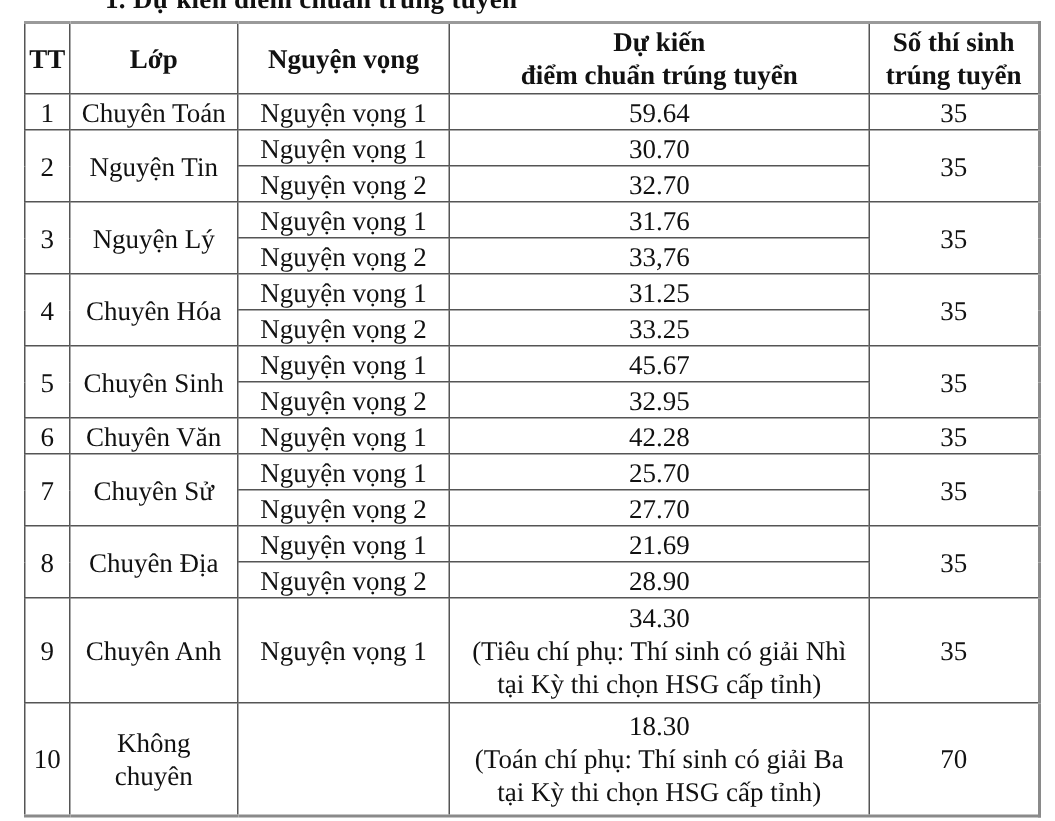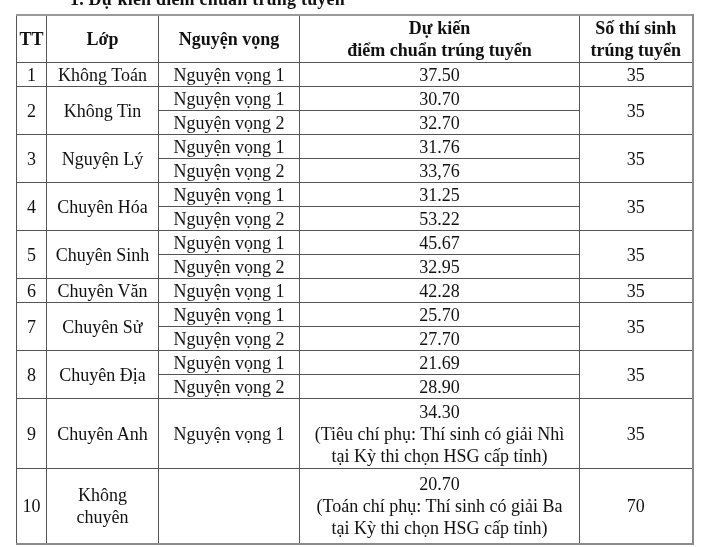--- a/index.html
+++ b/index.html
@@ -95,29 +95,29 @@
       <th class="multiline outer-right">
         <span>Số thí sinh</span>
         <span>trúng tuyển</span>
       </th>
     </tr>
   </thead>
   <tbody>
 
     <tr>
       <td>1</td>
-      <td>Không Toán</td>
-      <td>Nguyện vọng 1</td>
-      <td>37.50</td>
+      <td>Chuyên Toán</td>
+      <td>Nguyện vọng 1</td>
+      <td>59.64</td>
       <td class="outer-right">35</td>
     </tr>
 
     <tr>
       <td rowspan="2">2</td>
-      <td rowspan="2">Không Tin</td>
+      <td rowspan="2">Nguyện Tin</td>
       <td>Nguyện vọng 1</td>
       <td>30.70</td>
       <td rowspan="2" class="outer-right">35</td>
     </tr>
     <tr>
       <td>Nguyện vọng 2</td>
       <td>32.70</td>
     </tr>
 
     <tr>
@@ -134,21 +134,21 @@
 
     <tr>
       <td rowspan="2">4</td>
       <td rowspan="2">Chuyên Hóa</td>
       <td>Nguyện vọng 1</td>
       <td>31.25</td>
       <td rowspan="2" class="outer-right">35</td>
     </tr>
     <tr>
       <td>Nguyện vọng 2</td>
-      <td>53.22</td>
+      <td>33.25</td>
     </tr>
 
     <tr>
       <td rowspan="2">5</td>
       <td rowspan="2">Chuyên Sinh</td>
       <td>Nguyện vọng 1</td>
       <td>45.67</td>
       <td rowspan="2" class="outer-right">35</td>
     </tr>
     <tr>
@@ -201,20 +201,20 @@
     </tr>
 
     <tr>
       <td class="tall10 outer-bottom">10</td>
       <td class="tall10 outer-bottom multiline">
         <span>Không</span>
         <span>chuyên</span>
       </td>
       <td class="tall10 outer-bottom"></td>
       <td class="tall10 outer-bottom multiline">
-        <span>20.70</span>
+        <span>18.30</span>
         <span>(Toán chí phụ: Thí sinh có giải Ba</span>
         <span>tại Kỳ thi chọn HSG cấp tỉnh)</span>
       </td>
       <td class="tall10 outer-bottom outer-right">70</td>
     </tr>
   </tbody>
 </table>
 
 </body></html>

